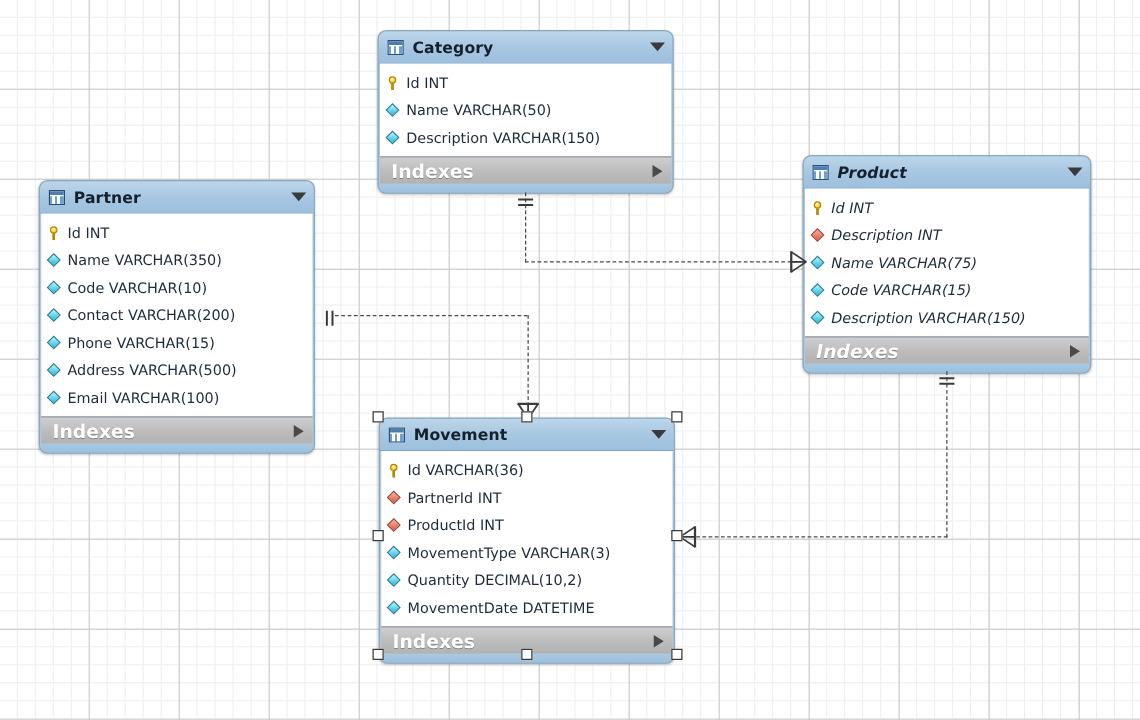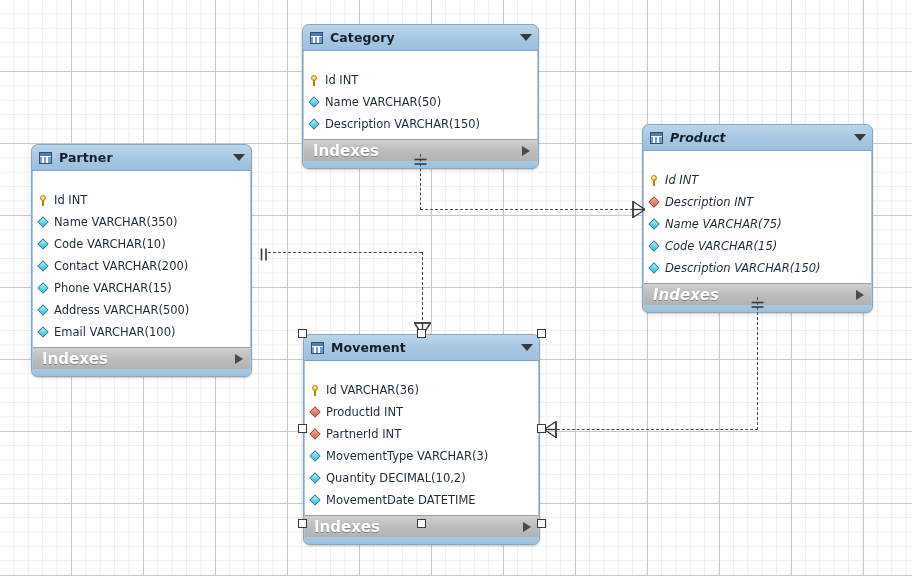--- a/index.html
+++ b/index.html
@@ -92,21 +92,21 @@
     width: 0; height: 0;
     border-left: 6px solid transparent;
     border-right: 6px solid transparent;
     border-top: 7px solid #3a3a3a;
     margin-left: 6px;
   }
 
   .ent-cols {
     background: #ffffff;
     border-top: 1px solid #ffffff;
-    padding: 17px 0 4px 0;
+    padding: 3px 0 4px 0;
     margin: 0 1px;
   }
   .col-row {
     display: flex;
     align-items: center;
     height: 22px;
     padding-left: 5px;
     white-space: nowrap;
   }
   .col-mark {
@@ -405,25 +405,25 @@
       <span class="ent-title">Movement</span>
       <span class="ent-collapse"></span>
     </div>
     <div class="ent-cols">
       <div class="col-row">
         <span class="col-mark mark-pk"></span>
         <span class="col-text">Id VARCHAR(36)</span>
       </div>
       <div class="col-row">
         <span class="col-mark mark-fk"></span>
+        <span class="col-text">PartnerId INT</span>
+      </div>
+      <div class="col-row">
+        <span class="col-mark mark-fk"></span>
         <span class="col-text">ProductId INT</span>
-      </div>
-      <div class="col-row">
-        <span class="col-mark mark-fk"></span>
-        <span class="col-text">PartnerId INT</span>
       </div>
       <div class="col-row">
         <span class="col-mark mark-col"></span>
         <span class="col-text">MovementType VARCHAR(3)</span>
       </div>
       <div class="col-row">
         <span class="col-mark mark-col"></span>
         <span class="col-text">Quantity DECIMAL(10,2)</span>
       </div>
       <div class="col-row">

